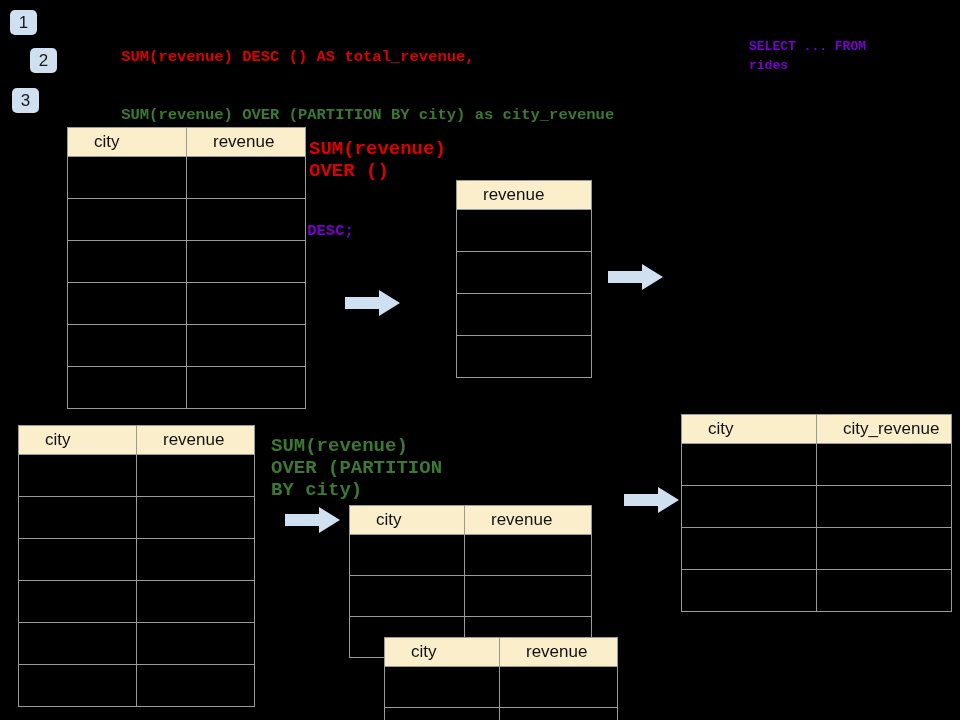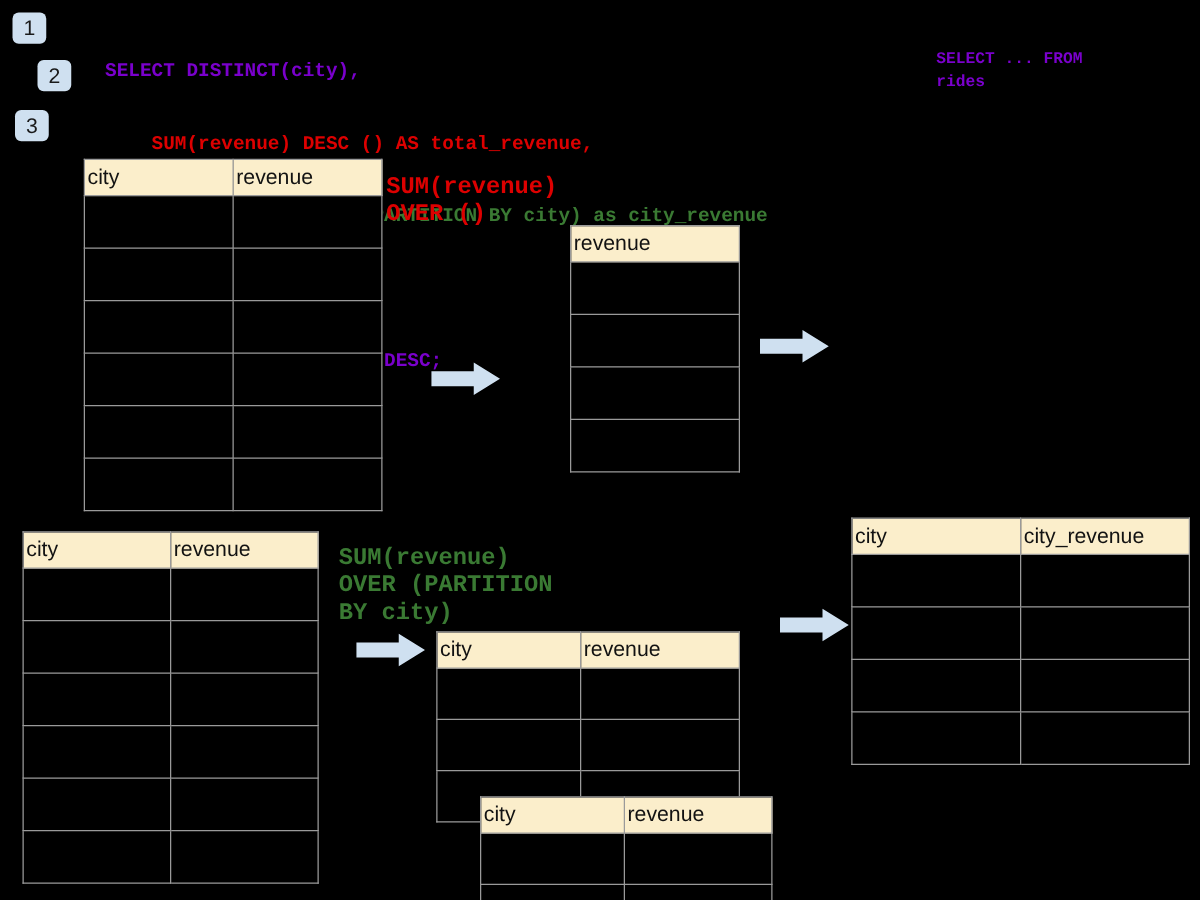--- a/index.html
+++ b/index.html
@@ -70,21 +70,21 @@
     padding: 0;
     margin: 0;
   }
   .tbl th {
     background: #fbeecb;
     color: #121212;
     font-family: "Liberation Sans", sans-serif;
     font-weight: normal;
     font-size: 17px;
     text-align: left;
-    padding: 4px 0 4px 2px;
+    padding: 4px 0 4px 26px;
     height: 28px;
     box-sizing: border-box;
   }
   .tbl td {
     background: #000000;
     height: 41px;
   }
   .tbl.compact td { height: 40px; }
 
   
@@ -98,21 +98,20 @@
 </head>
 <body>
 
 <div id="stage">
 
   <div class="badge" style="left:10px;  top:10px;">1</div>
   <div class="badge" style="left:30px;  top:48px;">2</div>
   <div class="badge" style="left:12px;  top:88px;">3</div>
 
   <div class="sql" style="left:84px; top:12px;">
-    <span class="sql-line c-purple">SELECT DISTINCT(city),</span>
     <span class="sql-line c-red">    SUM(revenue) DESC () AS total_revenue,</span>
     <span class="sql-line c-green">    SUM(revenue) OVER (PARTITION BY city) as city_revenue</span>
     <span class="sql-line c-purple">  FROM rides</span>
     <span class="sql-line c-purple">  ORDER by city_revenue DESC;</span>
   </div>
 
   <div class="anno small c-purple" style="left:749px; top:37px;">SELECT ... FROM
 rides</div>
 
   <div class="anno c-red" style="left:309px; top:138px;">SUM(revenue)

